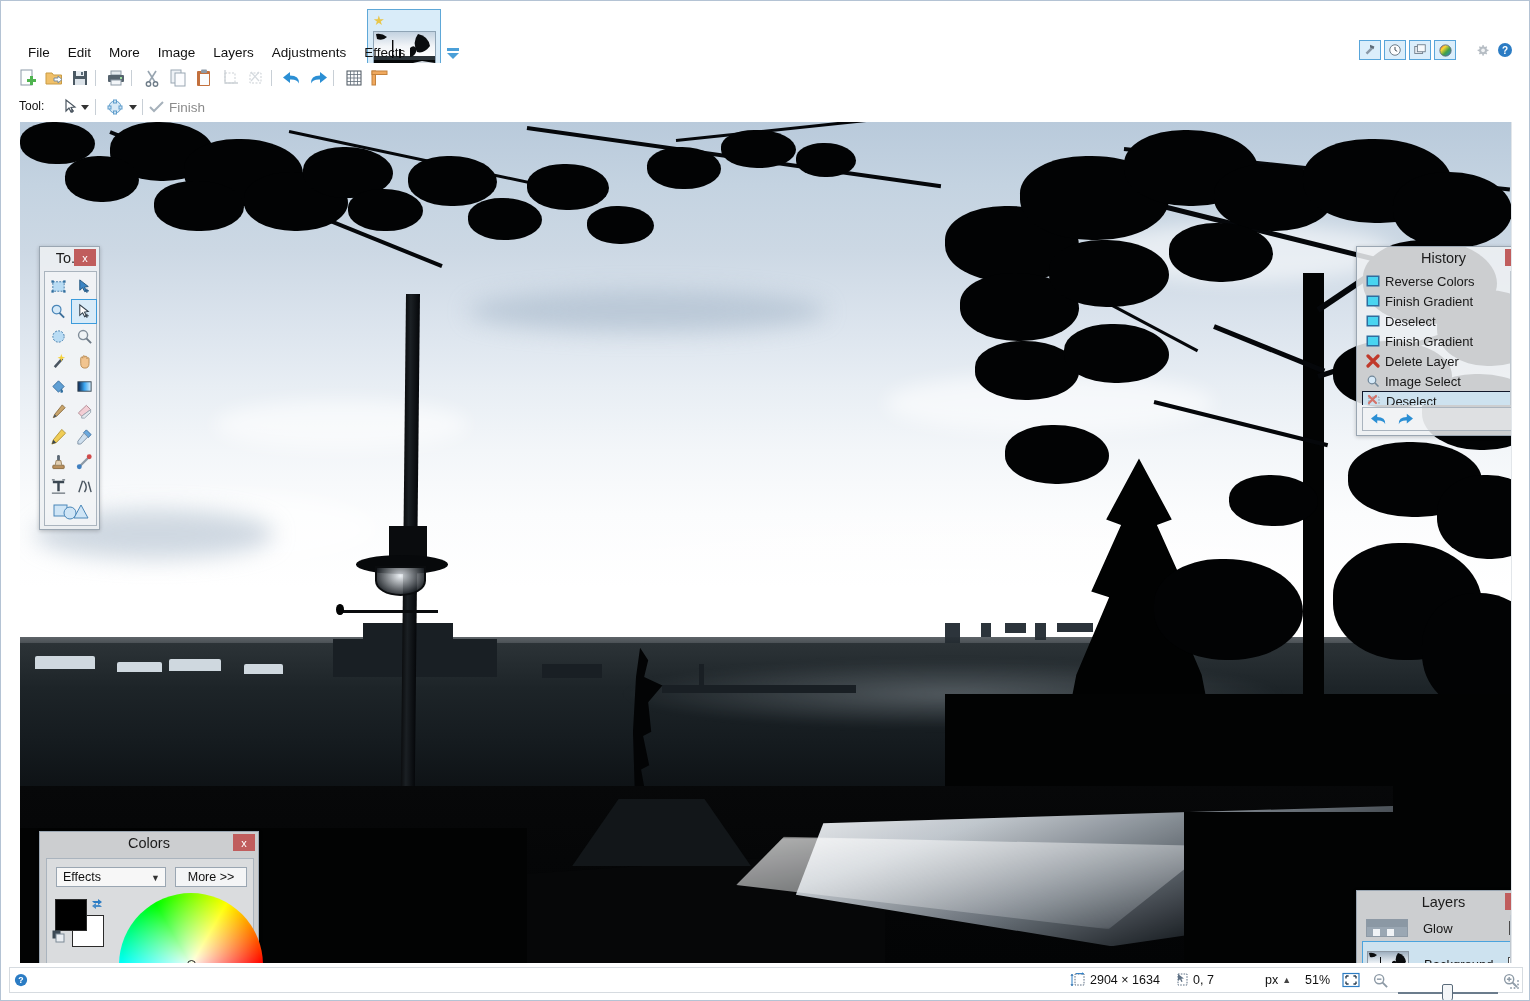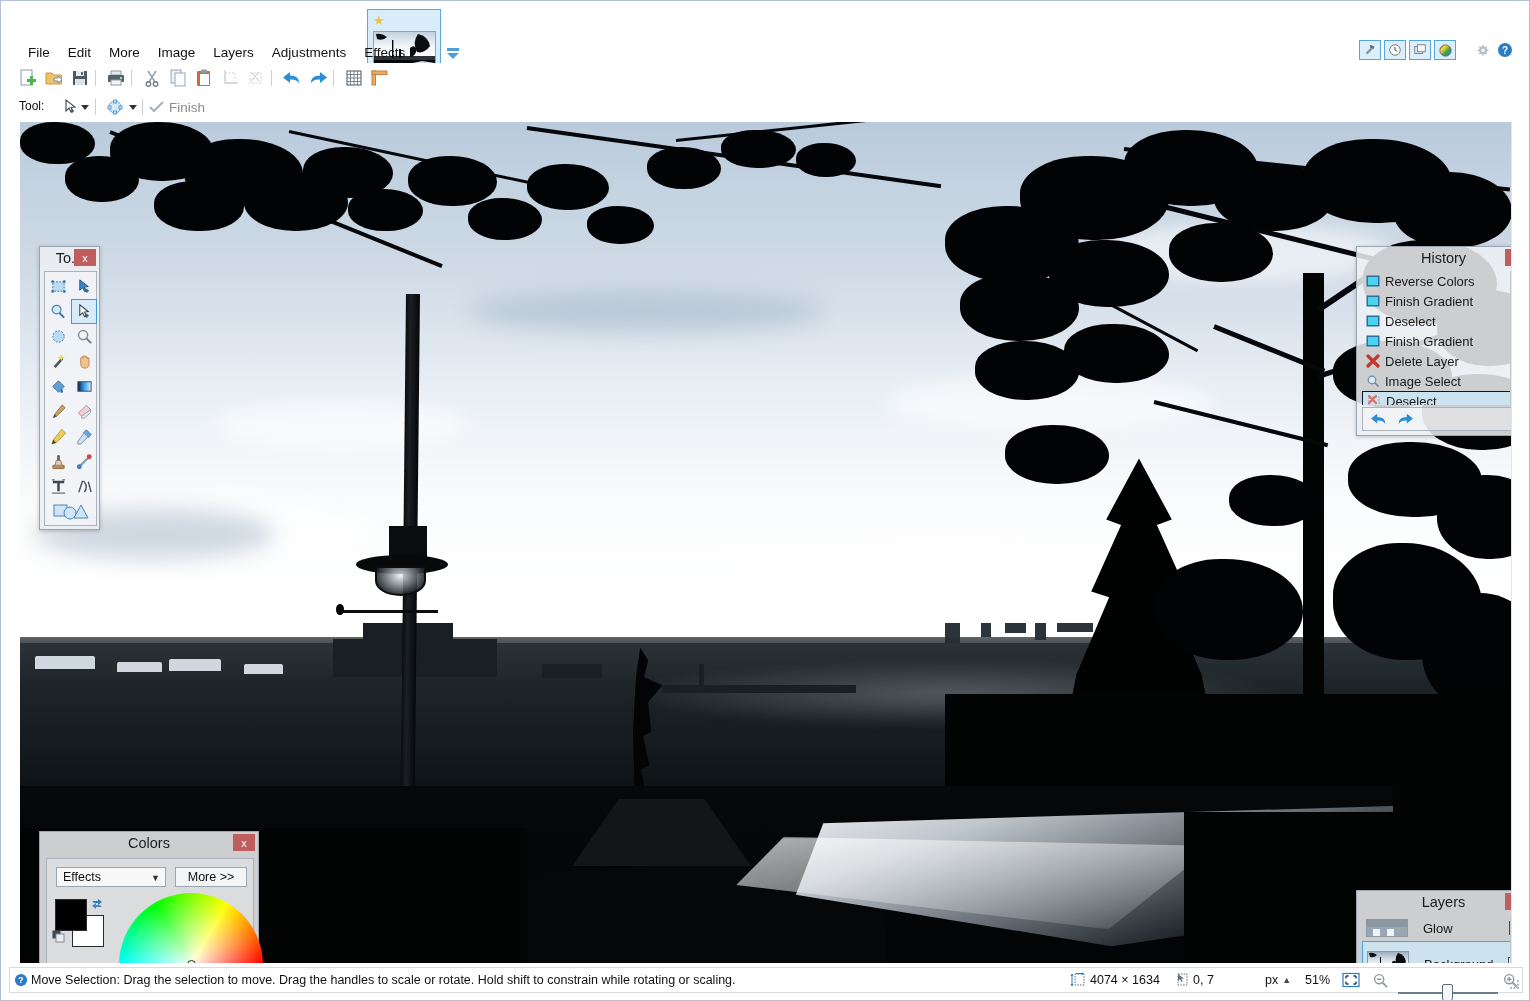--- a/index.html
+++ b/index.html
@@ -1066,29 +1066,28 @@
 
     </div>
   </div>
 
   <div id="statusbar">
     <div id="status-inner">
       <svg id="status-help-icon" viewBox="0 0 16 16">
         <circle cx="8" cy="8" r="7" fill="#2b7cc4"></circle>
         <text x="8" y="11.6" font-size="10" font-family="Liberation Sans, sans-serif" fill="#fff" text-anchor="middle" font-weight="bold">?</text>
       </svg>
-      <span id="status-help-text">Move Selection: Drag the selection to move. Drag the handles to scale or rotate. Hold shift to constrain while rotating or scaling.</span>
 
       <div class="status-seg" id="seg-size">
         <svg width="16" height="16" viewBox="0 0 16 16">
           <rect x="5" y="2" width="9" height="11" fill="#fff" stroke="#5f7185" stroke-dasharray="1.6 1.2"></rect>
           <path d="M2 3 V13 M1 3.6 L2 2.2 L3 3.6 M1 12.4 L2 13.8 L3 12.4" stroke="#2b7cc4" stroke-width="1"></path>
           <path d="M6 1.6 H13 M12.2 0.8 L13.6 1.6 L12.2 2.4" stroke="#2b7cc4" stroke-width="1" fill="none"></path>
         </svg>
-        <span>4074 × 1634</span>
+        <span>2904 × 1634</span>
       </div>
 
       <div class="status-seg" id="seg-pos">
         <svg width="14" height="16" viewBox="0 0 14 16">
           <rect x="3" y="2" width="9" height="11" fill="#fff" stroke="#5f7185" stroke-dasharray="1.6 1.2"></rect>
           <path d="M3 2 L3 9 L5 7.2 L6.4 10 L7.6 9.4 L6.3 6.8 L9 6.5 Z" fill="#5f7185"></path>
         </svg>
         <span>0, 7</span>
       </div>
 

